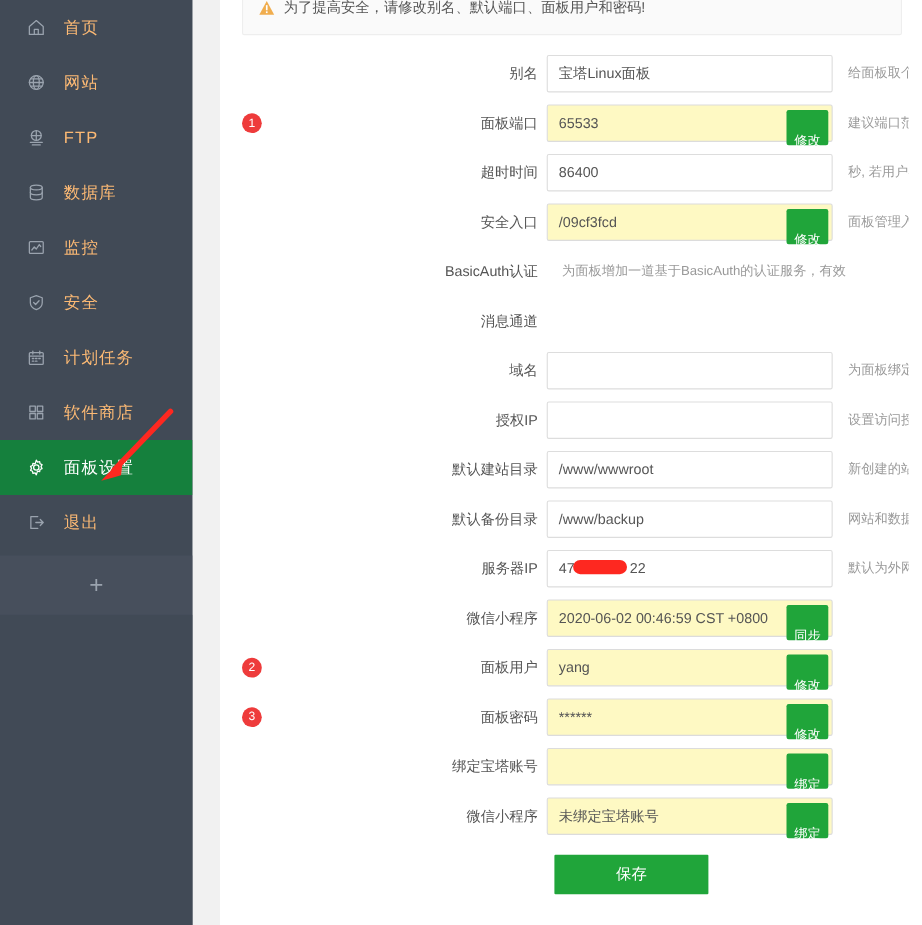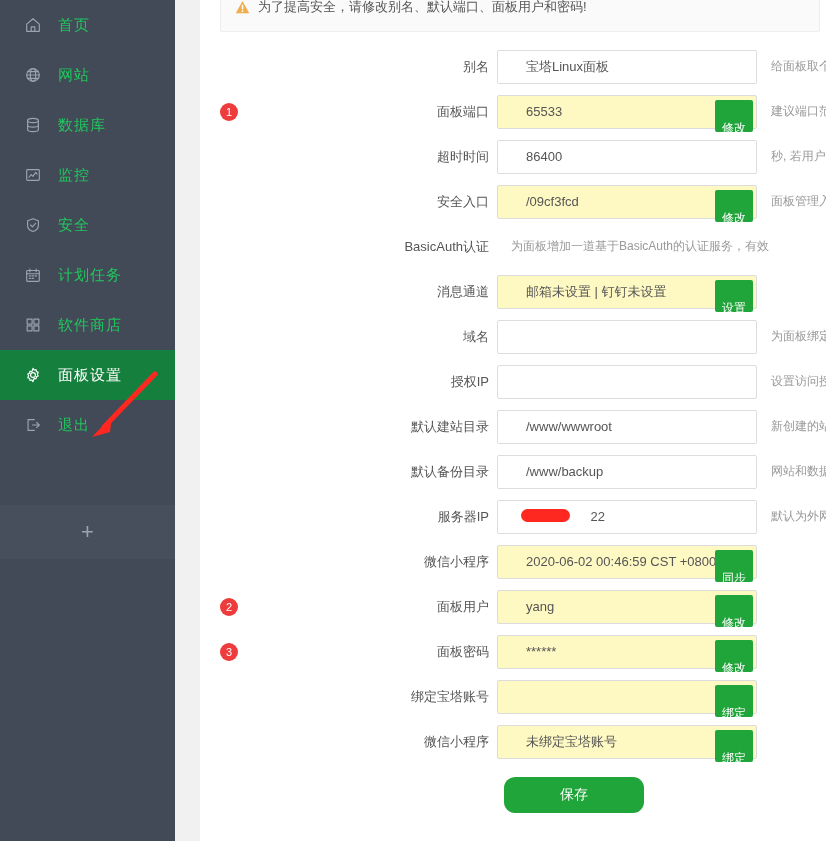--- a/index.html
+++ b/index.html
@@ -19,21 +19,21 @@
     background: #414a56;
     flex: 0 0 175px;
     position: relative;
     overflow: hidden;
   }
   .nav-item {
     height: 50px;
     display: flex;
     align-items: center;
     padding-left: 22px;
-    color: #22c55e;
+    color: #fdba74;
     font-size: 15px;
     letter-spacing: 1px;
     cursor: pointer;
     position: relative;
   }
   .nav-item .ico {
     width: 22px; height: 22px;
     margin-right: 14px;
     display: inline-flex; align-items: center; justify-content: center;
     flex: 0 0 22px;
@@ -135,21 +135,21 @@
     height: 34px;
     position: relative;
   }
   .finput {
     width: 100%; height: 34px;
     border: 1px solid #dddddd;
     border-radius: 2px;
     background: #ffffff;
     font-size: 13px;
     color: #555;
-    padding: 0 28px;
+    padding: 0 10px;
     line-height: 32px;
     white-space: nowrap;
     overflow: hidden;
     font-family: "Liberation Sans", "DejaVu Sans", sans-serif;
   }
   .finput.readonly { background: #fef9c3; border-color: #dcdcdc; }
   .finput.withbtn { padding-right: 48px; }
   .finput.empty { color: #aaa; }
   .fbtn {
     position: absolute;
@@ -182,21 +182,21 @@
     width: 49px; height: 13px;
     background: #fe2820;
     border-radius: 8px;
   }
 
   .save-row { height: 62px; display: flex; align-items: center; }
   .save-btn {
     margin-left: 304px;
     width: 140px; height: 36px;
     background: #20a53a;
-    border: 0; border-radius: 11px;
+    border: 0; border-radius: 1px;
     color: #fff;
     font-size: 14px;
     cursor: pointer;
     font-family: "Liberation Sans", "DejaVu Sans", sans-serif;
   }
 
   
   .arrow-layer {
     position: absolute;
     left: 0; top: 0;
@@ -223,20 +223,30 @@
         </div>
         <div class="nav-item">
           <span class="ico">
             <svg viewBox="0 0 20 20">
               <circle cx="10" cy="10" r="7" stroke="#9aa3ae" stroke-width="1.3" fill="none" stroke-linecap="round" stroke-linejoin="round"></circle>
               <ellipse cx="10" cy="10" rx="3" ry="7" stroke="#9aa3ae" stroke-width="1.3" fill="none" stroke-linecap="round" stroke-linejoin="round"></ellipse>
               <path d="M3 10 h14 M4.2 6.3 h11.6 M4.2 13.7 h11.6" stroke="#9aa3ae" stroke-width="1.3" fill="none" stroke-linecap="round" stroke-linejoin="round"></path>
             </svg>
           </span>
           <span class="nav-label">网站</span>
+        </div>
+        <div class="nav-item">
+          <span class="ico">
+            <svg viewBox="0 0 20 20">
+              <circle cx="10" cy="8" r="5" stroke="#9aa3ae" stroke-width="1.3" fill="none" stroke-linecap="round" stroke-linejoin="round"></circle>
+              <path d="M5 8 h10 M10 3 v10" stroke="#9aa3ae" stroke-width="1.3" fill="none" stroke-linecap="round" stroke-linejoin="round"></path>
+              <path d="M4 15 h12 M6 17.5 h8" stroke="#9aa3ae" stroke-width="1.3" fill="none" stroke-linecap="round" stroke-linejoin="round"></path>
+            </svg>
+          </span>
+          <span class="nav-label">FTP</span>
         </div>
         <div class="nav-item">
           <span class="ico">
             <svg viewBox="0 0 20 20">
               <ellipse cx="10" cy="5" rx="6" ry="2.4" stroke="#9aa3ae" stroke-width="1.3" fill="none" stroke-linecap="round" stroke-linejoin="round"></ellipse>
               <path d="M4 5 v10 c0 1.3 2.7 2.4 6 2.4 s6-1.1 6-2.4 V5" stroke="#9aa3ae" stroke-width="1.3" fill="none" stroke-linecap="round" stroke-linejoin="round"></path>
               <path d="M4 10 c0 1.3 2.7 2.4 6 2.4 s6-1.1 6-2.4" stroke="#9aa3ae" stroke-width="1.3" fill="none" stroke-linecap="round" stroke-linejoin="round"></path>
             </svg>
           </span>
           <span class="nav-label">数据库</span>
@@ -352,24 +362,20 @@
             <button class="fbtn">修改</button>
           </div>
           <div class="fhelp"><span>面板管理入口,设置后只能通过指定安全入口登录面</span></div>
         </div>
         <div class="frow">
           <div class="flabel">BasicAuth认证</div>
           <div class="fhelp"><span>为面板增加一道基于BasicAuth的认证服务，有效</span></div>
         </div>
         <div class="frow">
           <div class="flabel">消息通道</div>
-          <div class="fctrl">
-            <div class="finput readonly withbtn">邮箱未设置 | 钉钉未设置</div>
-            <button class="fbtn">设置</button>
-          </div>
           <div class="fhelp"></div>
         </div>
         <div class="frow">
           <div class="flabel">域名</div>
           <div class="fctrl">
             <div class="finput empty"></div>
           </div>
           <div class="fhelp"><span>为面板绑定一个访问域名;注意：一旦绑定域名,只</span></div>
         </div>
         <div class="frow">

